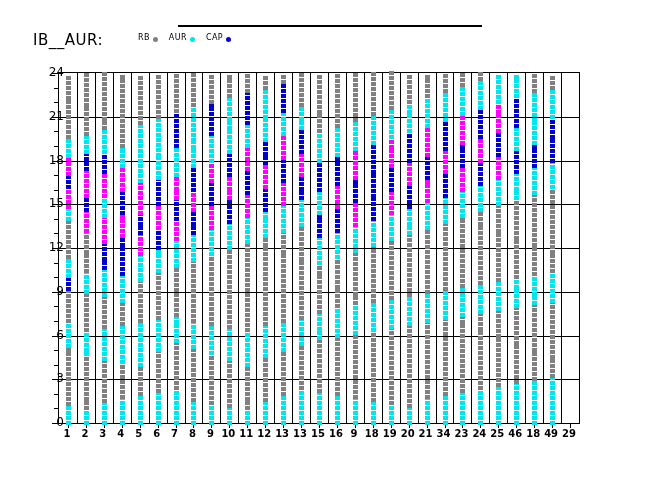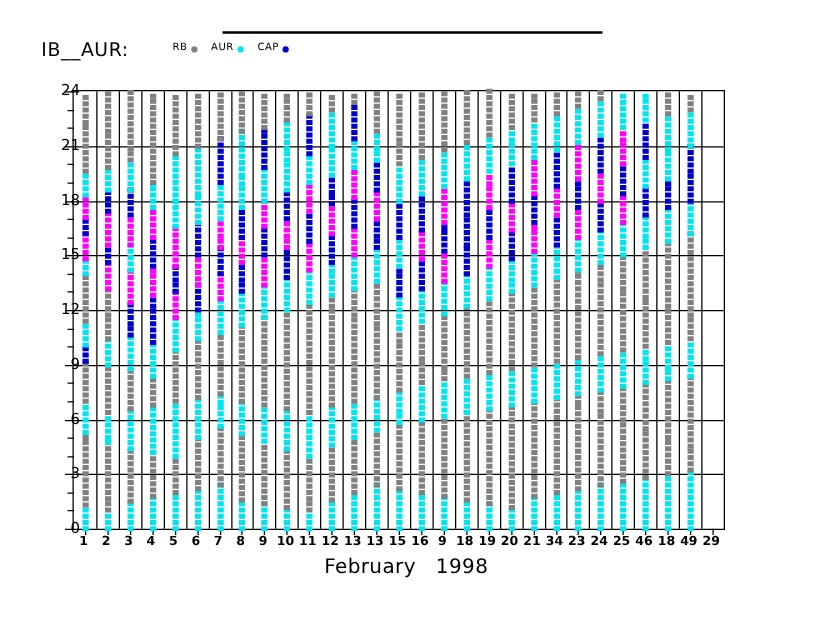--- a/index.html
+++ b/index.html
@@ -2345,23 +2345,20 @@
         <div class="dot" style="top: 21.9167px; background: rgb(0, 229, 238);"></div>
         <div class="dot" style="top: 16.9583px; background: rgb(0, 229, 238);"></div>
         <div class="dot" style="top: 12.5833px; background: rgb(128, 128, 128);"></div>
         <div class="dot" style="top: 7.625px; background: rgb(128, 128, 128);"></div>
         <div class="dot" style="top: 2.66667px; background: rgb(128, 128, 128);"></div>
       </div>
     </div>
 
   <div class="yaxis-title" id="yaxis-title">Universal time (hours)</div>
 
-  <div class="month">
-    <span>February</span><span class="gap"></span><span>1998</span>
-  </div>
 
 
 <div class="ylabel-t" style="top: 416px;">0</div>
     <div class="ylabel-t" style="top: 372.25px;">3</div>
     <div class="ylabel-t" style="top: 328.5px;">6</div>
     <div class="ylabel-t" style="top: 284.75px;">9</div>
     <div class="ylabel-t" style="top: 241px;">12</div>
     <div class="ylabel-t" style="top: 197.25px;">15</div>
     <div class="ylabel-t" style="top: 153.5px;">18</div>
     <div class="ylabel-t" style="top: 109.75px;">21</div>

